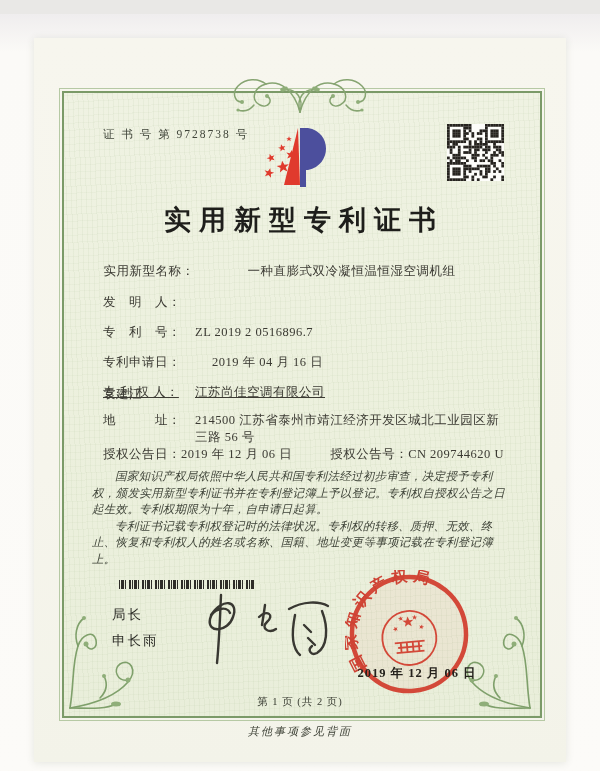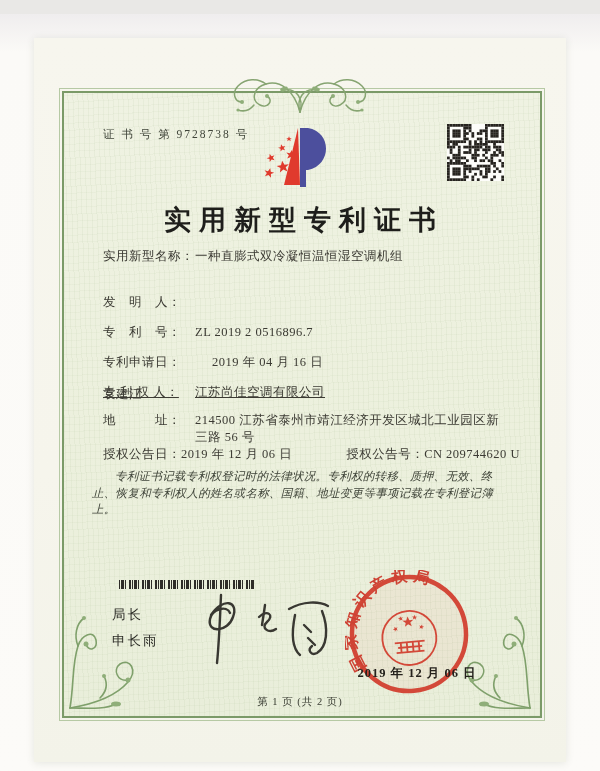--- a/index.html
+++ b/index.html
@@ -17,22 +17,22 @@
            linear-gradient(180deg,#eff2e2 0%,#ecf0dd 55%,#e9eeda 100%);}
   .abs{position:absolute;}
   .cert-no{left:103px;top:113px;font-size:11.5px;letter-spacing:2px;color:#3f4439;}
   .logo{left:262px;top:112px;}
   .qr{left:447px;top:110px;width:57px;height:57px;background:#fdfdfa;}
   .title{left:0;right:0;top:188px;text-align:center;font-size:27px;font-weight:bold;
          letter-spacing:8px;text-indent:8px;color:#1e1e1b;}
   .field{left:103px;width:405px;display:flex;font-size:12.5px;color:#3b3a33;letter-spacing:.5px;line-height:17px;}
   .field .lbl{flex:0 0 92px;white-space:nowrap;}
   .field .val{flex:1;}
-  .f1{top:234px;} .f2{top:280px;flex-direction:column;} .f3{top:310px;} .f4{top:340px;gap:17px;} .f5{top:370px;text-decoration:underline;} .f6{top:398px;}
-  .grant{top:432px;left:103px;width:405px;font-size:12.5px;color:#3b3a33;letter-spacing:.5px;display:flex;gap:16px;}
+  .f1{top:249px;text-align:center;} .f2{top:280px;flex-direction:column;} .f3{top:310px;} .f4{top:340px;gap:17px;} .f5{top:370px;text-decoration:underline;} .f6{top:398px;}
+  .grant{top:432px;left:103px;width:405px;font-size:12.5px;color:#3b3a33;letter-spacing:.5px;display:flex;}
   .grant .pair{white-space:nowrap;}
   .grant .pair2{margin-left:38px;}
   .paras{left:92px;top:454px;width:420px;color:#40453a;font-size:11.5px;line-height:16.5px;
          font-style:italic;letter-spacing:.3px;}
   .paras p{margin:0;text-indent:2em;}
   .barcode{left:119px;top:566px;width:136px;height:9px;
            background:repeating-linear-gradient(90deg,#2e2c28 0 1px,transparent 1px 2px,#2e2c28 2px 5px,transparent 5px 6px,#2e2c28 6px 7px,transparent 7px 10px,#2e2c28 10px 12px,transparent 12px 13px);}
   .signer-title{left:112px;top:592px;font-size:13.5px;color:#2c2c27;letter-spacing:2px;}
   .signer-name{left:112px;top:618px;font-size:13.5px;color:#2c2c27;letter-spacing:2px;}
   .signature{left:183px;top:575px;}
@@ -384,20 +384,21 @@
     <span class="lbl">地　　　址：</span>
     <span class="val">214500 江苏省泰州市靖江经济开发区城北工业园区新三路 56 号</span>
   </div>
 
   <div class="abs grant">
     <span class="pair"><span>授权公告日：</span><span>2019 年 12 月 06 日</span></span>
     <span class="pair pair2"><span>授权公告号：</span><span>CN 209744620 U</span></span>
   </div>
 
   <div class="abs paras">
+    <p>国家知识产权局依照中华人民共和国专利法经过初步审查，决定授予专利权，颁发实用新型专利证书并在专利登记簿上予以登记。专利权自授权公告之日起生效。专利权期限为十年，自申请日起算。</p>
     <p>专利证书记载专利权登记时的法律状况。专利权的转移、质押、无效、终止、恢复和专利权人的姓名或名称、国籍、地址变更等事项记载在专利登记簿上。</p>
   </div>
 
   <div class="abs barcode"></div>
 
   <div class="abs signer-title">局长</div>
   <div class="abs signer-name">申长雨</div>
 
   <svg class="abs signature" width="150" height="80" viewBox="0 0 150 80">
     <g stroke="#211f1b" fill="none" stroke-width="2.4" stroke-linecap="round" opacity="0.88">
@@ -432,13 +433,14 @@
       </g>
       <path id="sealarc" d="M -40,36 A 53.5 53.5 0 1 1 40,36" fill="none"></path>
       <text font-size="15.5" fill="#cc3426" font-weight="bold" letter-spacing="5" font-family="Liberation Serif, serif">
         <textPath href="#sealarc" startOffset="8">国家知识产权局</textPath>
       </text>
     </g>
   </svg>
   <div class="abs seal-date">2019 年 12 月 06 日</div>
 
   <div class="abs page-info">第 1 页 (共 2 页)</div>
+  <div class="abs back-note">其他事项参见背面</div>
 </div>
 
 </body></html>

